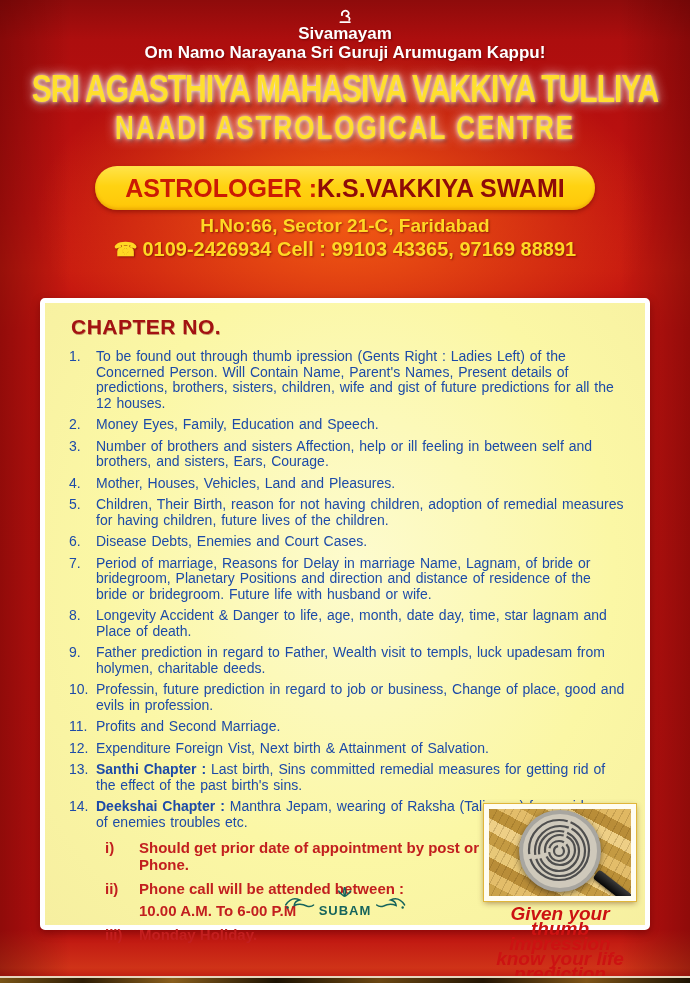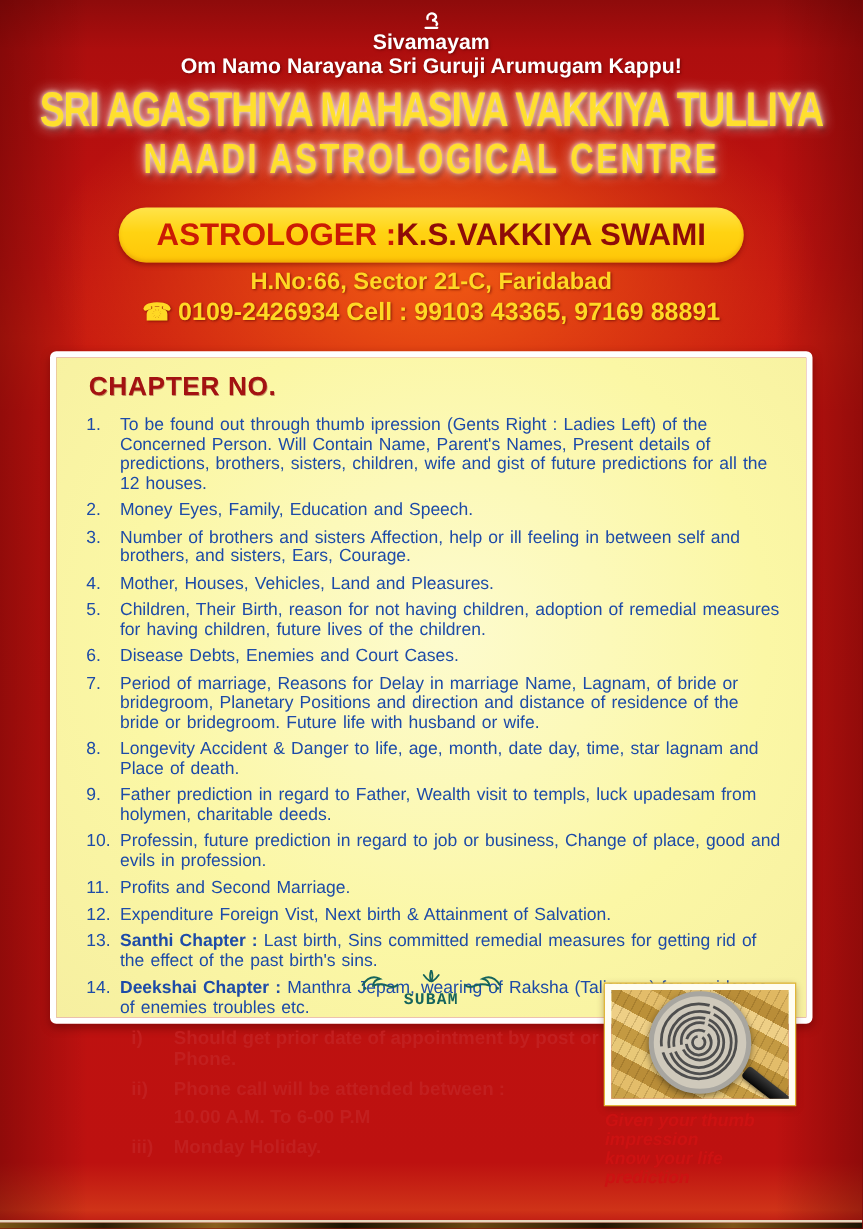--- a/index.html
+++ b/index.html
@@ -37,21 +37,21 @@
   .astro-label { color:#cb1a04; }
   .astro-name  { color:#8e0b08; }
 
   .addr { position:absolute; left:0; width:100%; text-align:center; color:#ffd824;
           font-weight:bold; text-shadow:1px 1px 2px rgba(90,0,0,.6); }
   .addr1 { top:215px; font-size:19px; }
   .addr2 { top:238px; font-size:20px; }
   .phone-glyph { font-size:19px; margin-right:5px; }
 
   
-  .chapter-box { position:absolute; left:40px; top:281px; width:610px; height:538px;
+  .chapter-box { position:absolute; left:40px; top:298px; width:610px; height:632px;
     border:5px solid #ffffff; border-radius:5px;
     background:radial-gradient(ellipse at 52% 42%, #fdfbce 0%, #fbf7a5 58%, #f6efa0 100%);
     box-shadow:0 3px 8px rgba(70,0,0,.45);
     padding:8px 14px 0 24px; }
 
   .ch-heading { color:#a31212; font-size:21px; font-weight:bold; letter-spacing:.5px;
                 margin:4px 0 10px 2px; text-shadow:.5px .5px 0 rgba(120,0,0,.4); }
 
   ol.ch-list { list-style:none; }
   .ch-item { display:flex; margin-bottom:6px; color:#1d4ba8; font-size:14px; line-height:15.5px; }
@@ -78,26 +78,26 @@
       repeating-linear-gradient(118deg, rgba(90,60,10,.20) 0 1px, rgba(0,0,0,0) 1px 7px),
       linear-gradient(28deg, #caa24a 0 8%, #e3bd6a 8% 16%, #b98d38 16% 24%, #e8c878 24% 32%,
         #c49a42 32% 40%, #eecf86 40% 48%, #bb9038 48% 56%, #e3bd6a 56% 64%, #c49a42 64% 72%,
         #eecf86 72% 80%, #b98d38 80% 88%, #e0b862 88% 100%); }
   .mag { position:absolute; left:30px; top:1px; width:82px; height:82px; border-radius:50%;
          background:#cfc9bb; border:4px solid #a8a6a0; box-shadow:0 2px 6px rgba(0,0,0,.45); }
   .mag svg { display:block; }
   .mag-handle { position:absolute; width:48px; height:11px; right:-8px; bottom:2px;
                 background:linear-gradient(180deg,#3a3a3a,#050505); border-radius:3px;
                 transform:rotate(38deg); box-shadow:1px 1px 3px rgba(0,0,0,.5); }
-  .thumb-caption { margin-top:5px; text-align:left; color:#cc1212; font-style:italic;
-                   font-weight:bold; font-size:14px; line-height:15px; }
+  .thumb-caption { margin-top:5px; text-align:center; color:#cc1212; font-style:italic;
+                   font-weight:bold; font-size:19px; line-height:15px; }
 
   
   .subam { position:absolute; bottom:7px; left:50%; transform:translateX(-50%);
-           display:flex; color:#16645c;font-family:Liberation Mono, monospace; }
+           display:flex; align-items:center; color:#16645c; }
   .subam-word { font-weight:bold; font-size:13px; letter-spacing:1px; margin:6px 4px 0 4px; }
   .subam-mid { display:flex; flex-direction:column; align-items:center; }
 
   
   .bottom-strip { position:absolute; left:0; right:0; bottom:0; height:7px;
     border-top:2px solid #e6d6be;
     background:linear-gradient(90deg,#7a5516,#2e1d05 12%,#8a5f1d 25%,#1c1202 40%,#6b4712 55%,#241604 70%,#7f5518 85%,#1c1202); }
 </style>
 </head>
 <body>

